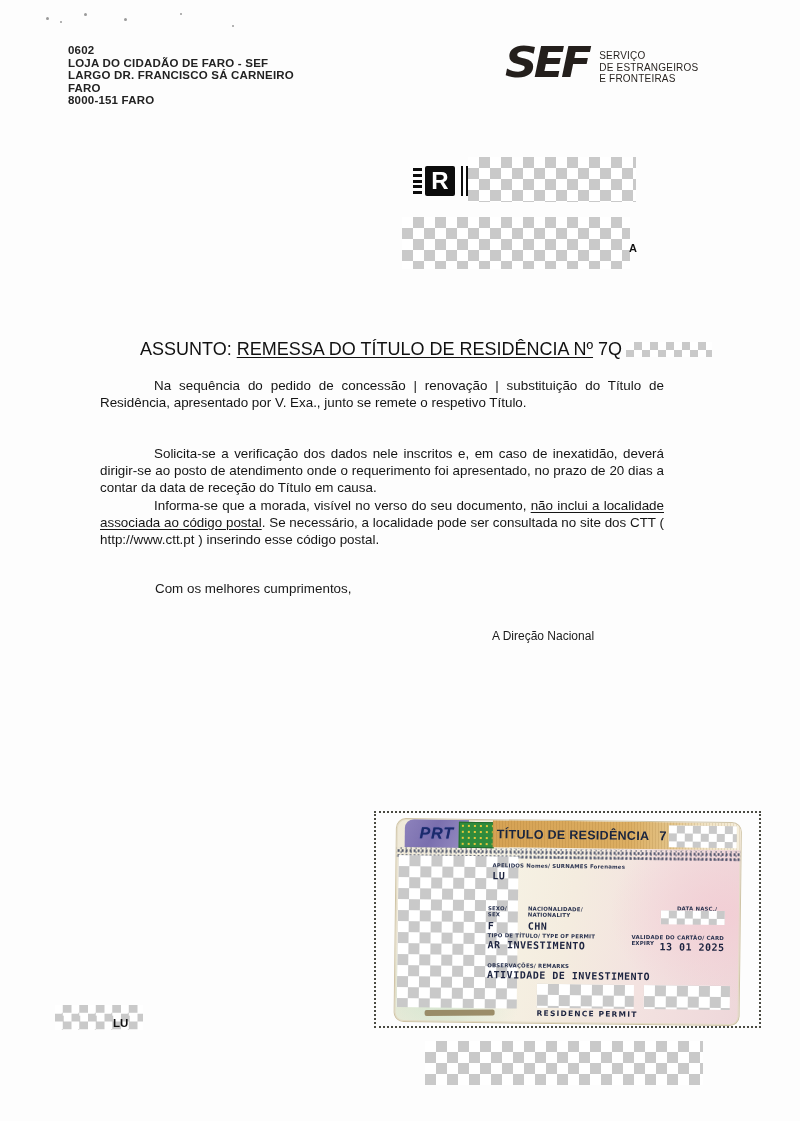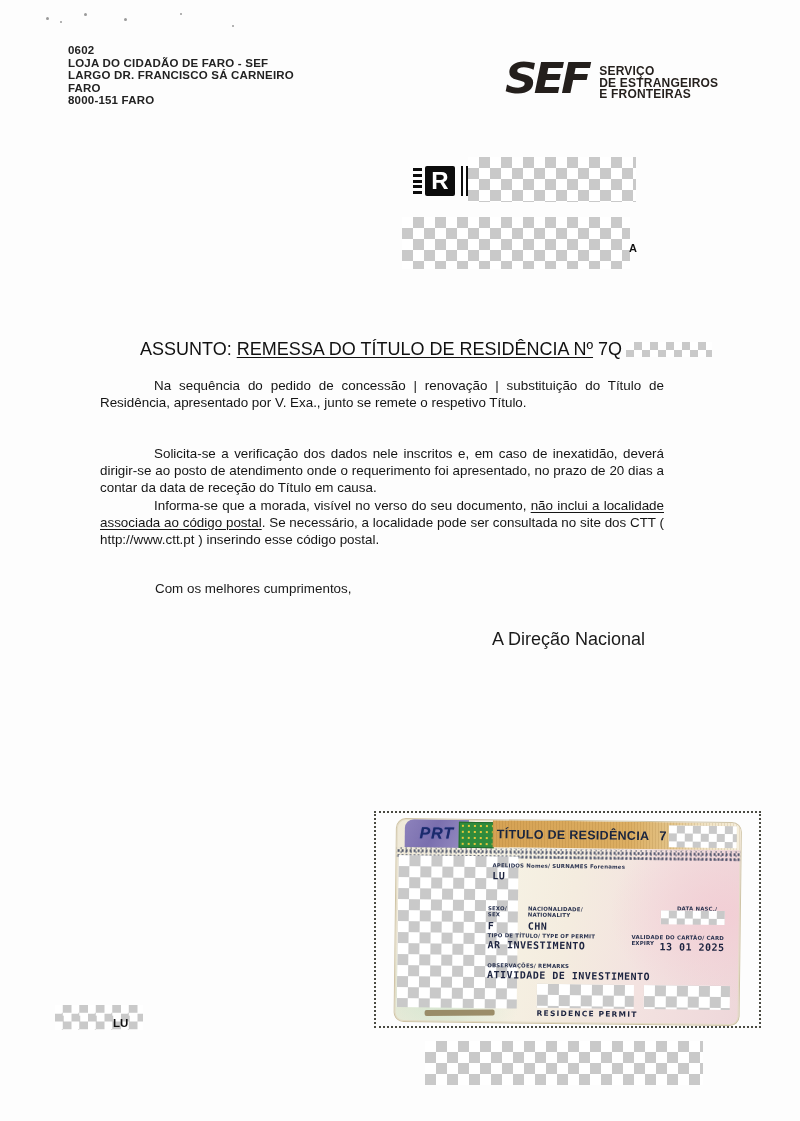--- a/index.html
+++ b/index.html
@@ -16,41 +16,41 @@
   .ck8{background-size:16px 16px;}
   .speck{position:absolute;background:#9a9a9a;border-radius:50%;}
   
   .sender{left:68px;top:44px;font-size:11.5px;font-weight:bold;line-height:12.5px;letter-spacing:.2px;color:#222;}
   
   .sef-logo{left:505px;top:44px;display:flex;align-items:flex-end;color:#241f1c;}
   .sef-acronym{
     font-family:"DejaVu Sans", sans-serif;font-weight:900;font-size:49px;line-height:38px;
     letter-spacing:-4px;transform:scale(.92,.86);transform-origin:top left;font-style:italic;
   }
-  .sef-name{margin-left:4px;margin-top:22px;font-size:12px;font-weight:bold;line-height:11.5px;letter-spacing:.2px;}
+  .sef-name{margin-left:4px;margin-top:6px;font-size:10px;font-weight:normal;line-height:11.5px;letter-spacing:.2px;}
   
   .reg-icon{left:413px;top:166px;display:flex;align-items:center;}
   .reg-bars{display:flex;flex-direction:column;justify-content:space-between;height:26px;margin-right:3px;}
   .reg-bars i{display:block;width:9px;height:3px;background:#0c0c0c;}
   .reg-r{width:30px;height:30px;background:#0c0c0c;color:#fff;font-weight:900;font-size:24px;
     display:flex;align-items:center;justify-content:center;border-radius:2px;}
   .reg-vbars{display:flex;margin-left:6px;height:30px;}
   .reg-vbars i{display:block;width:2px;height:30px;background:#0c0c0c;margin-right:3px;}
   .stray-a{left:629px;top:242px;font-size:11px;font-weight:bold;color:#111;}
   
   .subject{left:140px;top:339px;font-size:18px;color:#111;}
   .subject .u{text-decoration:underline;text-underline-offset:2px;}
   .subject .ck-inline{display:inline-block;width:86px;height:15px;vertical-align:-2px;margin-left:4px;}
   .para{left:100px;width:564px;font-size:13.4px;line-height:17px;text-align:justify;text-indent:54px;color:#151515;}
   .p1{top:377px;}
   .p2{top:429px;margin-top:16px;}
   .p3{top:497px;}
   .para .u{text-decoration:underline;text-underline-offset:2px;}
   .closing{left:155px;top:581px;font-size:13.4px;}
-  .signature{left:492px;top:629px;font-size:18px;}
+  .signature{left:492px;top:629px;font-size:12px;}
   
   .card-outline{left:374px;top:811px;width:383px;height:213px;border:2px dotted #4a4a42;}
   .card{
     left:396px;top:818px;width:344px;height:202px;border-radius:10px;
     transform:rotate(.7deg);transform-origin:top left;
     background:
       radial-gradient(120px 90px at 12% 88%, rgba(205,228,205,.8), rgba(205,228,205,0) 70%),
       radial-gradient(150px 120px at 95% 45%, rgba(242,205,212,.9), rgba(242,205,212,0) 75%),
       linear-gradient(100deg,#efe9d8 0%,#f6f2e4 30%,#f4ecdf 50%,#f3e2e0 72%,#eed7da 100%);
     border:1px solid #cfc4a6;box-shadow:0 0 0 1px #e4dcc6 inset;overflow:hidden;

